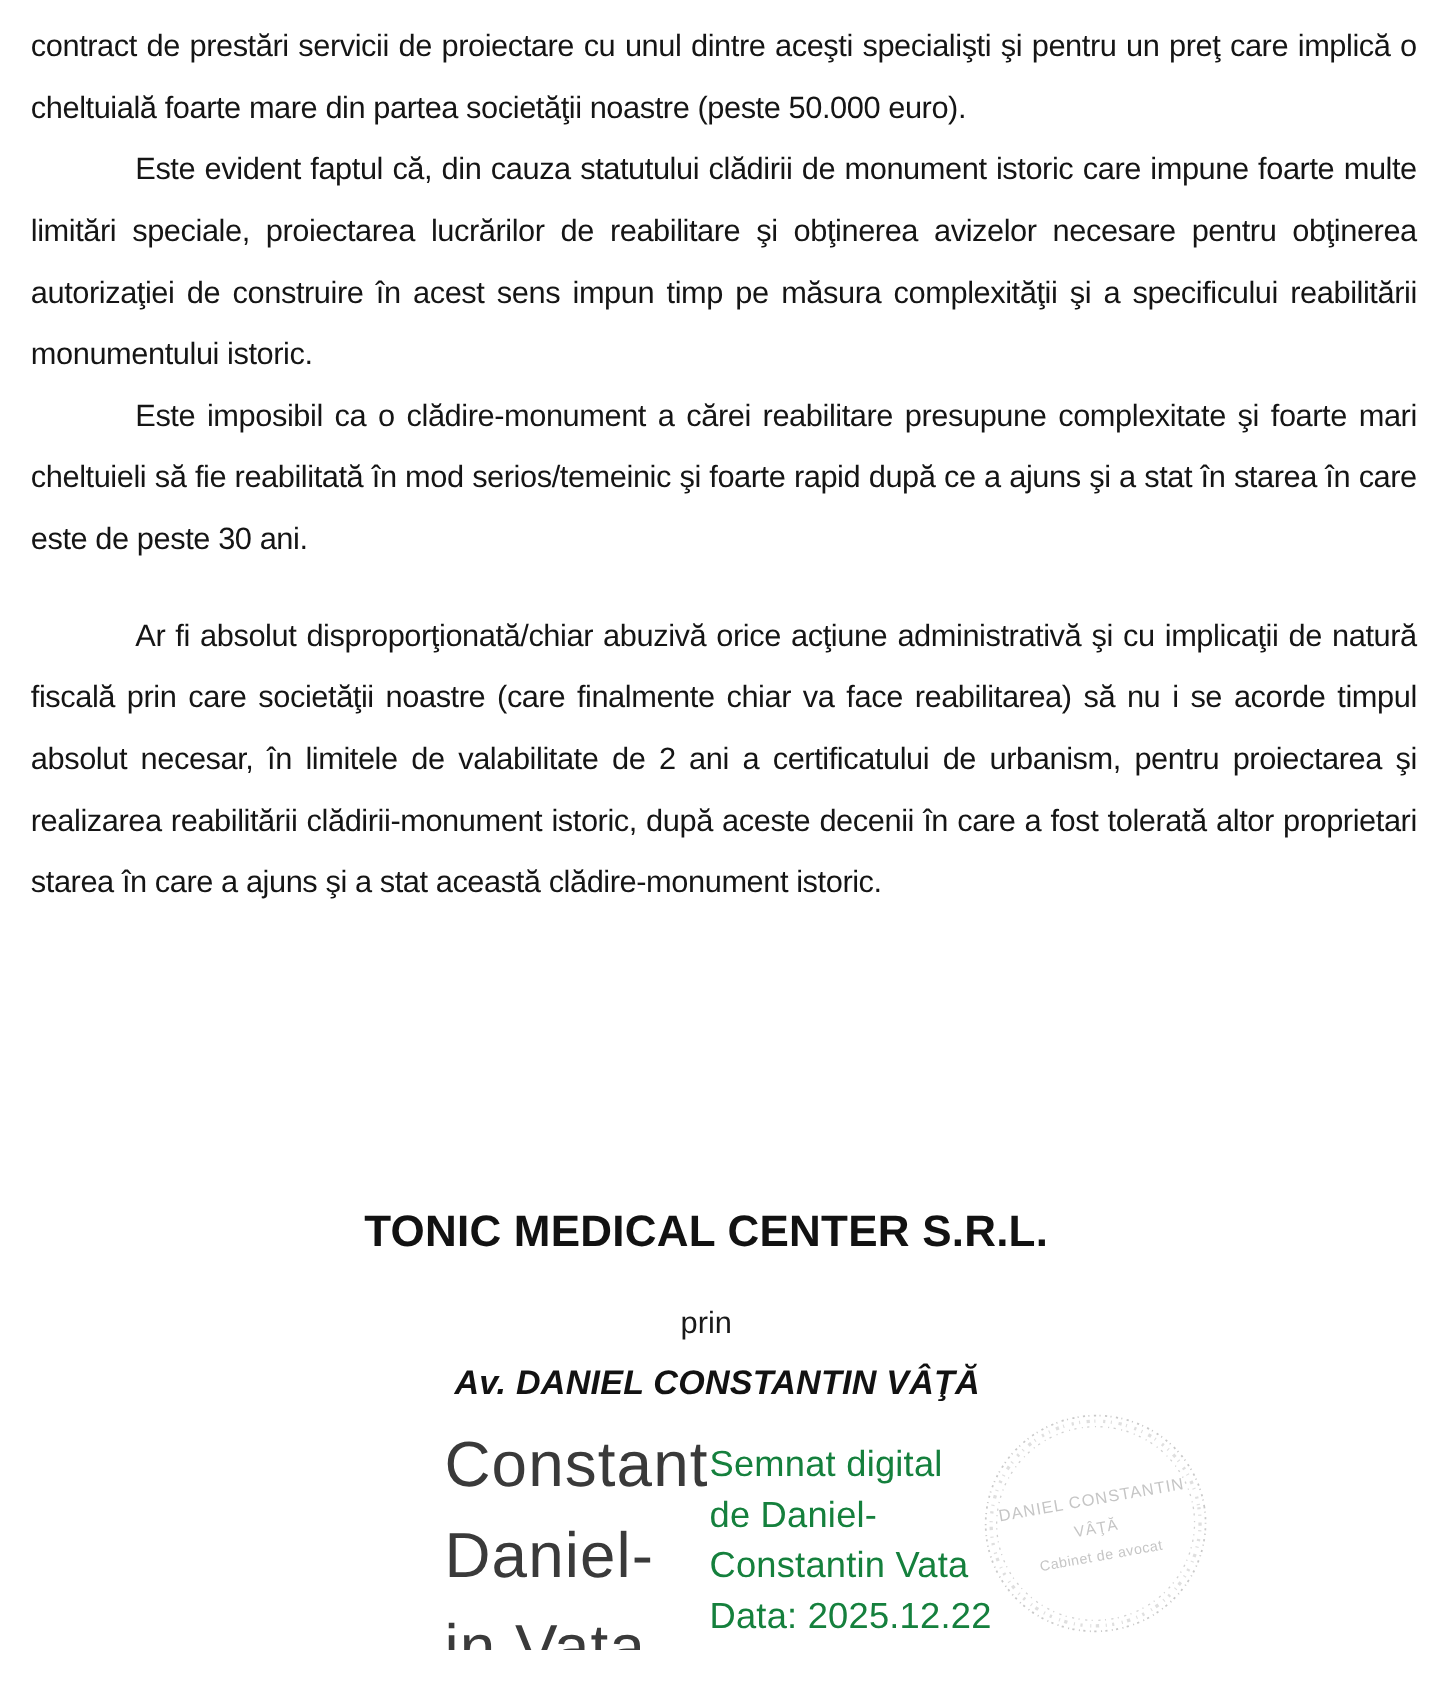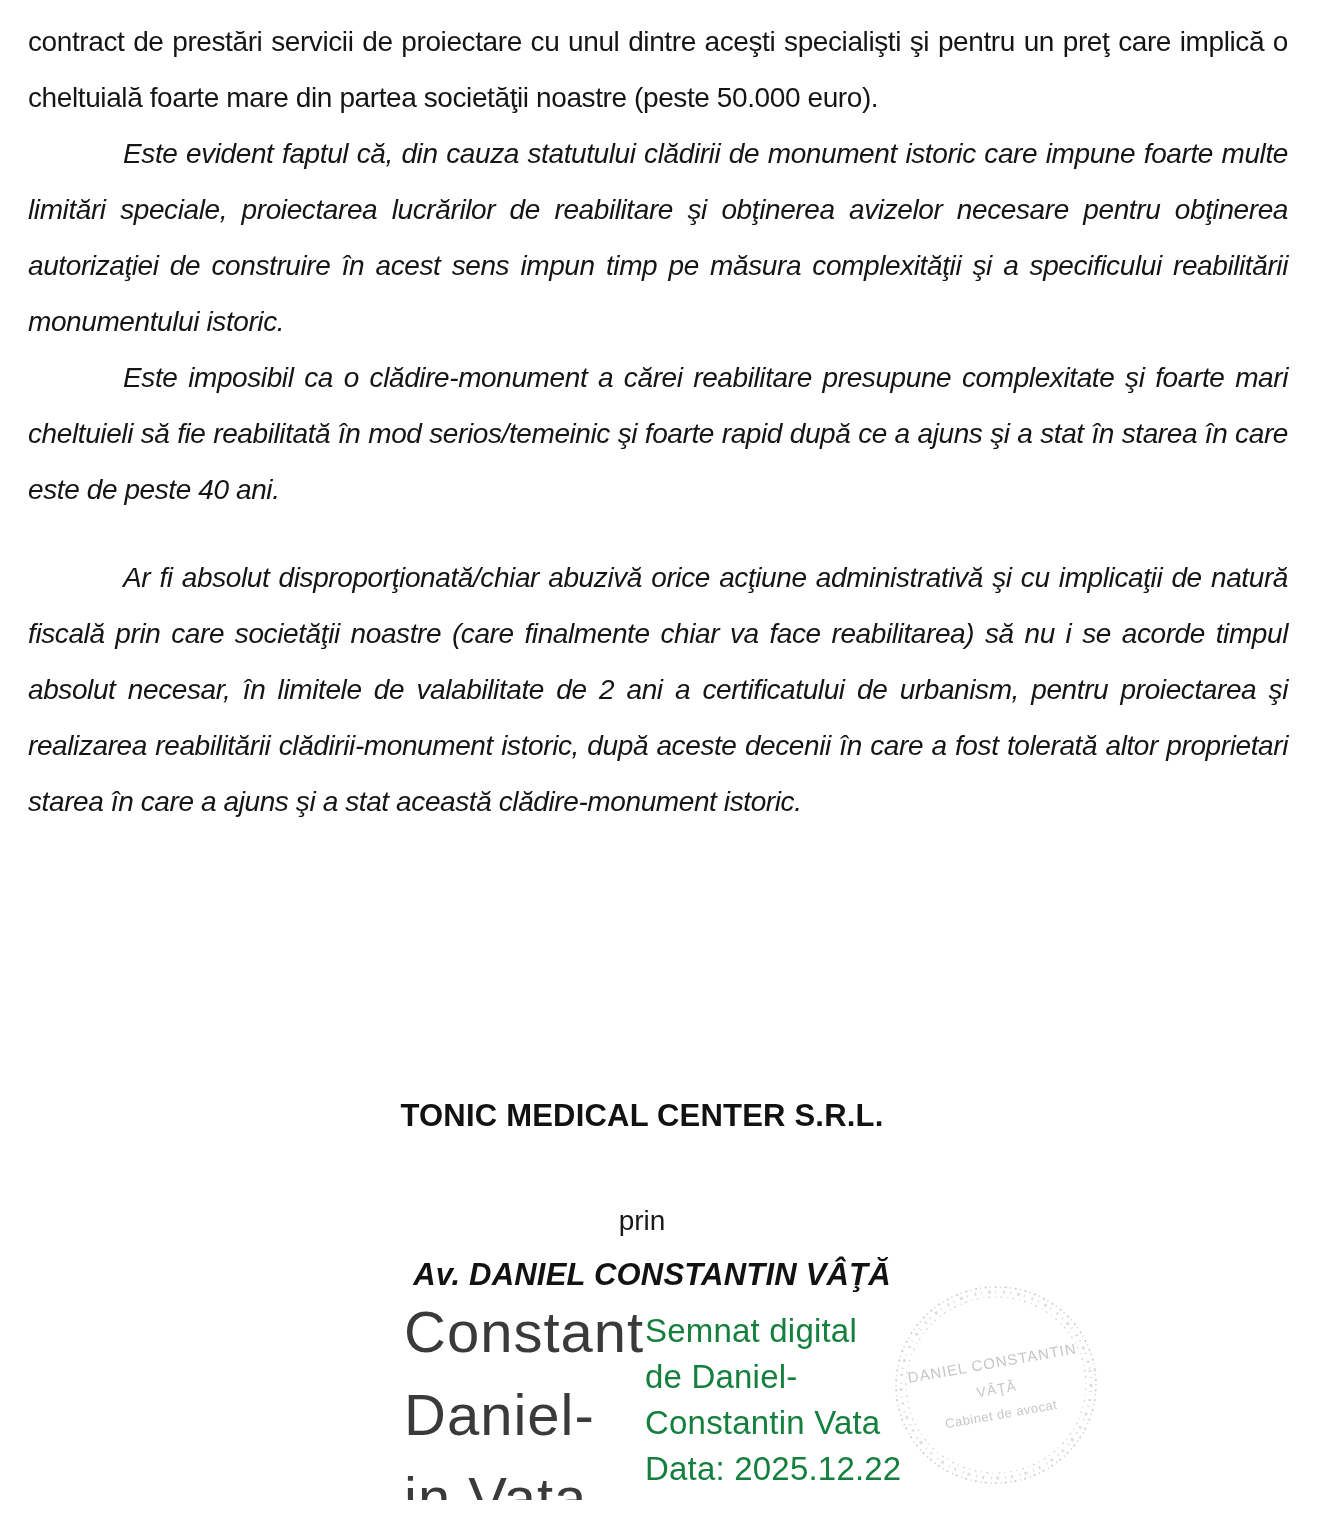--- a/index.html
+++ b/index.html
@@ -19,38 +19,38 @@
     left: 28px;
     top: 14px;
     width: 1260px;
     font-size: 28px;
     line-height: 56px;
     letter-spacing: -0.4px;
     text-align: justify;
     color: #151515;
   }
   .body-text p { text-align: justify; }
-  .body-text p.ind { text-indent: 95px; font-style: italic; }
+  .body-text p.ind { text-indent: 95px; }
   .body-text p.gap { margin-top: 32px; }
   
   .sig-block {
     position: absolute;
     left: 0;
     top: 1098px;
     width: 1284px;
     text-align: center;
   }
   .sig-company {
-    font-size: 31px;
+    font-size: 40px;
     font-weight: bold;
     letter-spacing: 0.2px;
     color: #121212;
   }
   .sig-prin {
-    margin-top: 71px;
+    margin-top: 44px;
     font-size: 28px;
     color: #1a1a1a;
   }
   .sig-attorney {
     margin-top: 20px;
     font-size: 31px;
     font-weight: bold;
     font-style: italic;
     letter-spacing: 0.2px;
     color: #121212;
@@ -87,21 +87,21 @@
   }
 </style>
 </head>
 <body>
 
 <div class="page">
 
   <div class="body-text">
     <p>contract de prestări servicii de proiectare cu unul dintre aceşti specialişti şi pentru un preţ care implică o cheltuială foarte mare din partea societăţii noastre (peste 50.000 euro).</p>
     <p class="ind">Este evident faptul că, din cauza statutului clădirii de monument istoric care impune foarte multe limitări speciale, proiectarea lucrărilor de reabilitare şi obţinerea avizelor necesare pentru obţinerea autorizaţiei de construire în acest sens impun timp pe măsura complexităţii şi a specificului reabilitării monumentului istoric.</p>
-    <p class="ind">Este imposibil ca o clădire-monument a cărei reabilitare presupune complexitate şi foarte mari cheltuieli să fie reabilitată în mod serios/temeinic şi foarte rapid după ce a ajuns şi a stat în starea în care este de peste 40 ani.</p>
+    <p class="ind">Este imposibil ca o clădire-monument a cărei reabilitare presupune complexitate şi foarte mari cheltuieli să fie reabilitată în mod serios/temeinic şi foarte rapid după ce a ajuns şi a stat în starea în care este de peste 30 ani.</p>
     <p class="ind gap">Ar fi absolut disproporţionată/chiar abuzivă orice acţiune administrativă şi cu implicaţii de natură fiscală prin care societăţii noastre (care finalmente chiar va face reabilitarea) să nu i se acorde timpul absolut necesar, în limitele de valabilitate de 2 ani a certificatului de urbanism, pentru proiectarea şi realizarea reabilitării clădirii-monument istoric, după aceste decenii în care a fost tolerată altor proprietari starea în care a ajuns şi a stat această clădire-monument istoric.</p>
   </div>
 
   <div class="sig-block">
     <div class="sig-company">TONIC MEDICAL CENTER S.R.L.</div>
     <div class="sig-prin">prin</div>
     <div class="sig-attorney">Av. DANIEL CONSTANTIN VÂŢĂ</div>
   </div>
 
   <div class="digsig-name">

